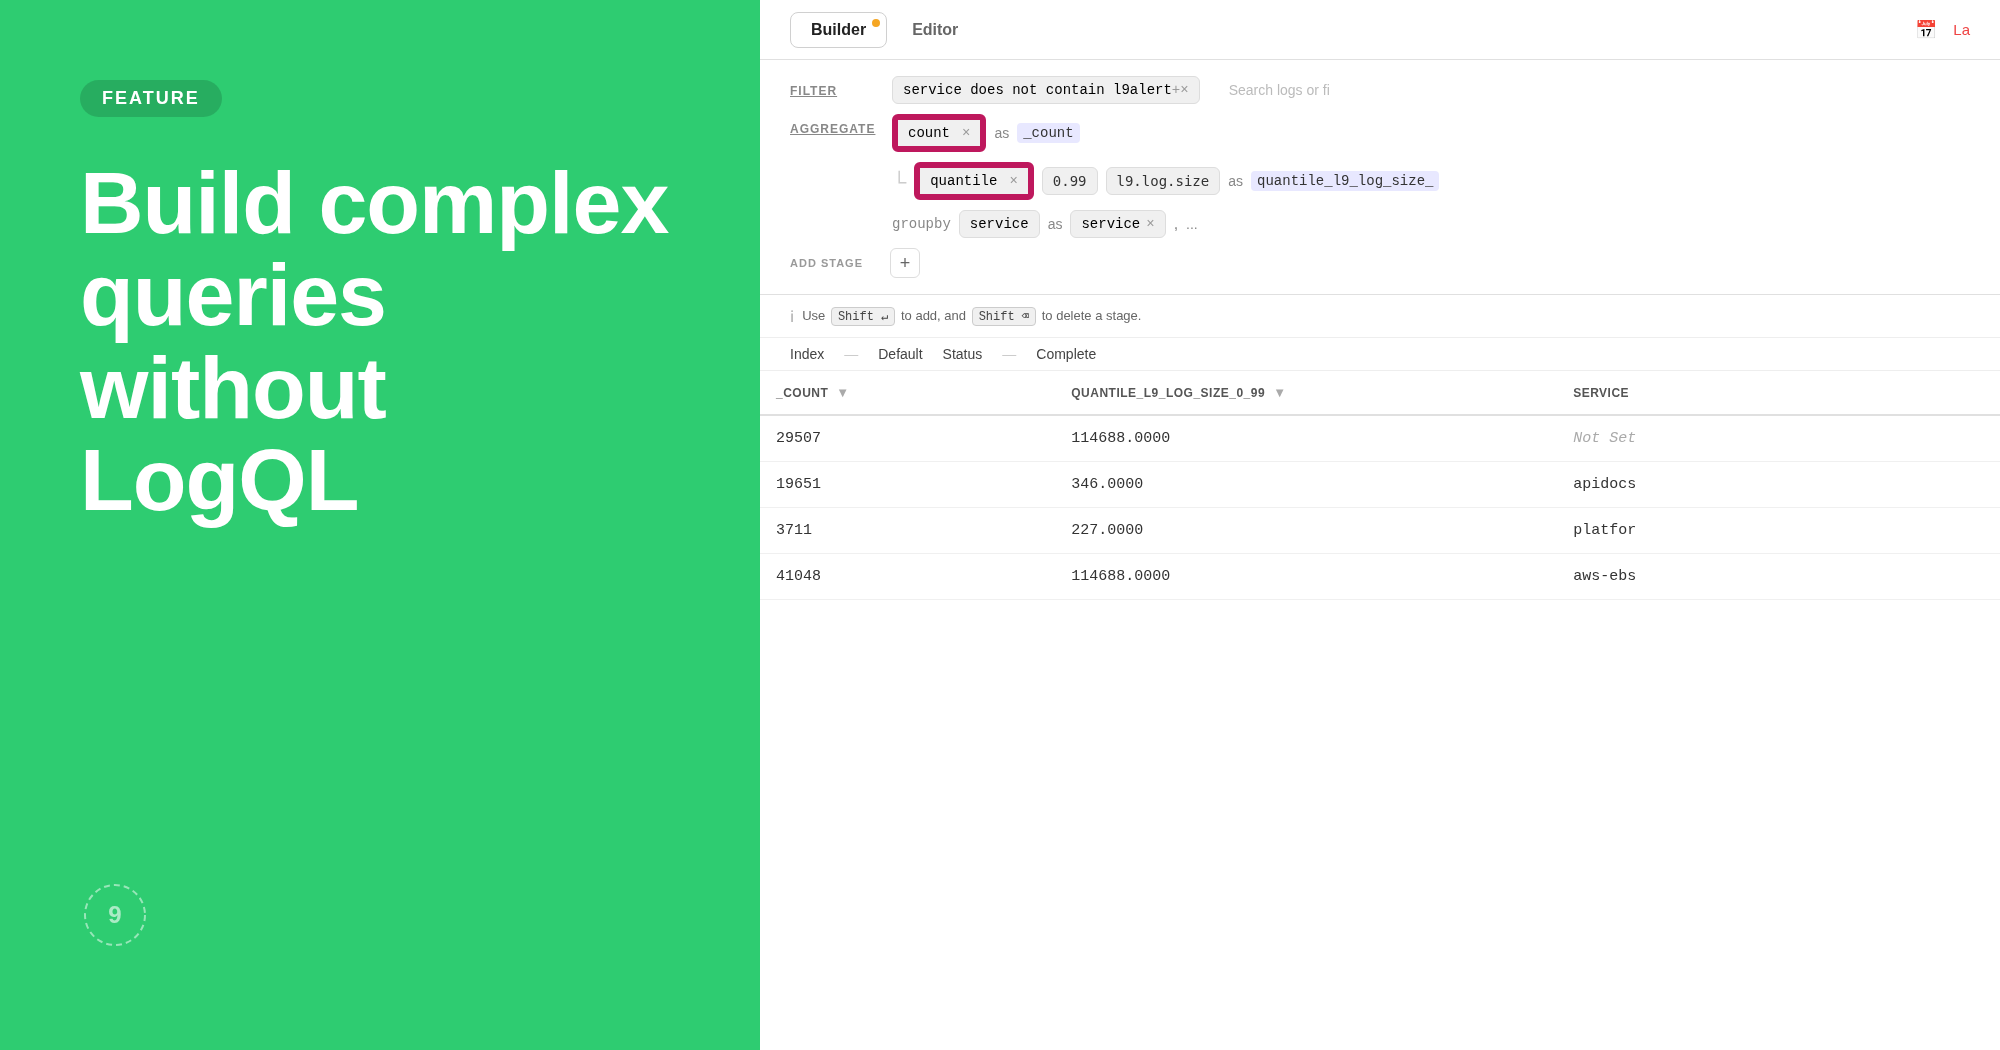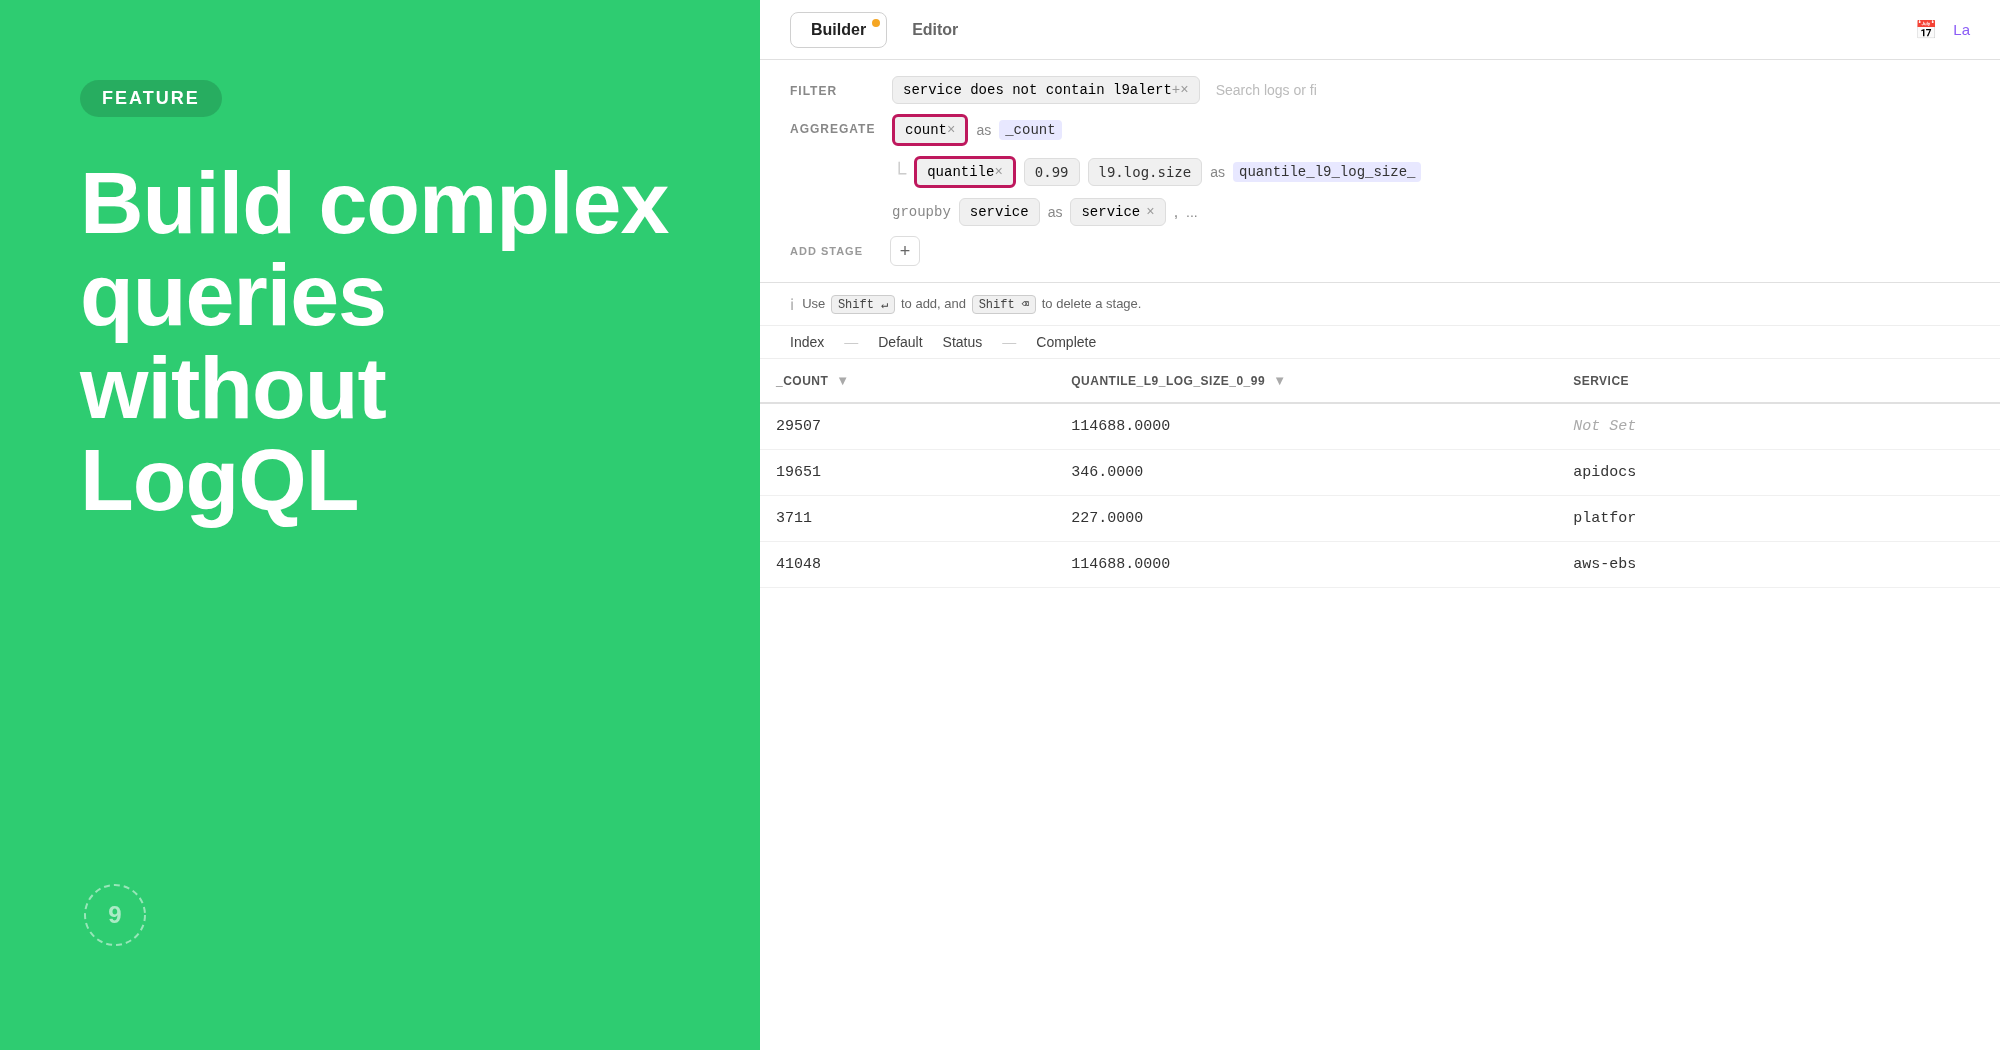--- a/index.html
+++ b/index.html
@@ -119,21 +119,21 @@
       align-items: center;
       gap: 16px;
     }
 
     .calendar-icon-wrap {
       color: #888;
       font-size: 18px;
     }
 
     .la-text {
-      color: #8b5cf6;
+      color: #ef4444;
       font-size: 15px;
     }
 
     
     .query-builder {
       background: #fff;
       border-bottom: 1px solid #e0e0e0;
       padding: 16px 30px;
     }
 
@@ -144,20 +144,21 @@
       margin-bottom: 10px;
     }
 
     .builder-label {
       font-size: 12px;
       font-weight: 700;
       color: #888;
       letter-spacing: 1px;
       padding-top: 8px;
       min-width: 90px;
+      text-decoration: underline;
     }
 
     .builder-content {
       display: flex;
       flex-wrap: wrap;
       align-items: center;
       gap: 8px;
       flex: 1;
     }
 
@@ -175,32 +176,33 @@
     .chip-x {
       color: #999;
       cursor: pointer;
       font-size: 14px;
     }
 
     .search-placeholder {
       color: #bbb;
       font-size: 14px;
       padding: 5px 8px;
+      margin-left: 13px;
     }
 
     .agg-chip {
       display: flex;
       align-items: center;
       background: #f0f0f0;
-      border: 3px solid #be185d;
+      border: 6px solid #be185d;
       border-radius: 6px;
       padding: 5px 10px;
       font-size: 14px;
       font-family: 'Courier New', monospace;
-      gap: 0;
+      gap: 12px;
     }
 
     .agg-as {
       color: #888;
       font-size: 14px;
     }
 
     .agg-alias {
       font-family: 'Courier New', monospace;
       font-size: 14px;

